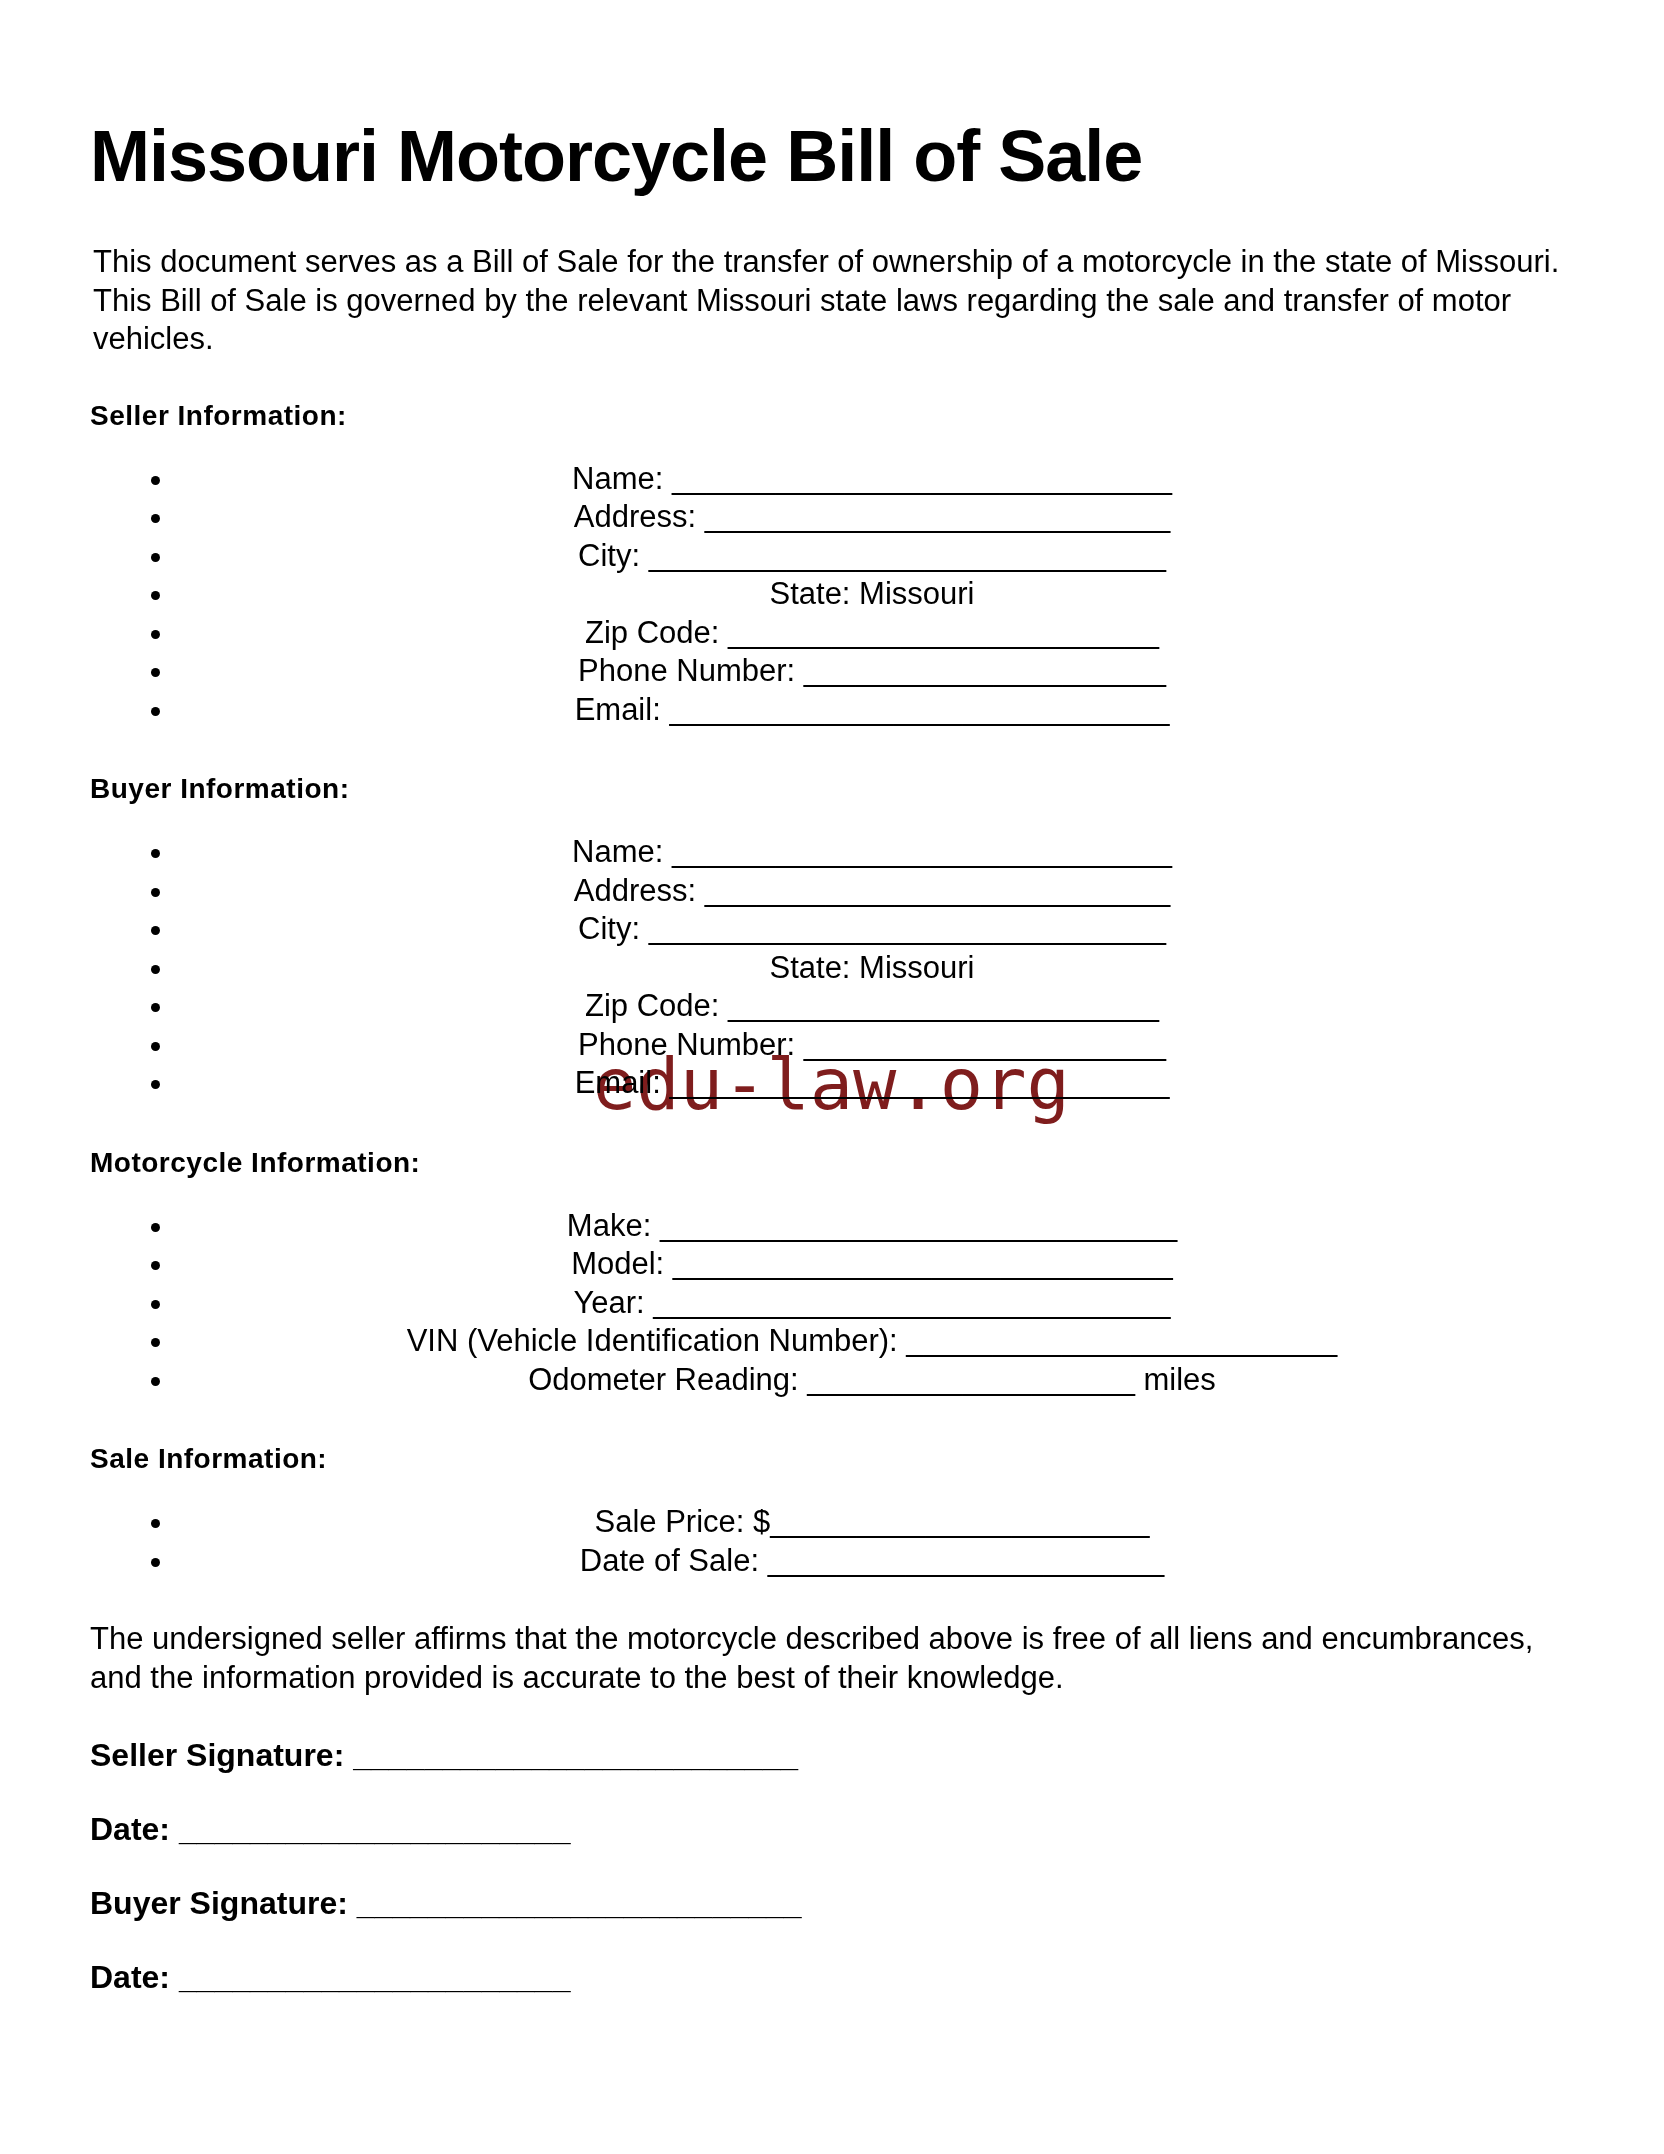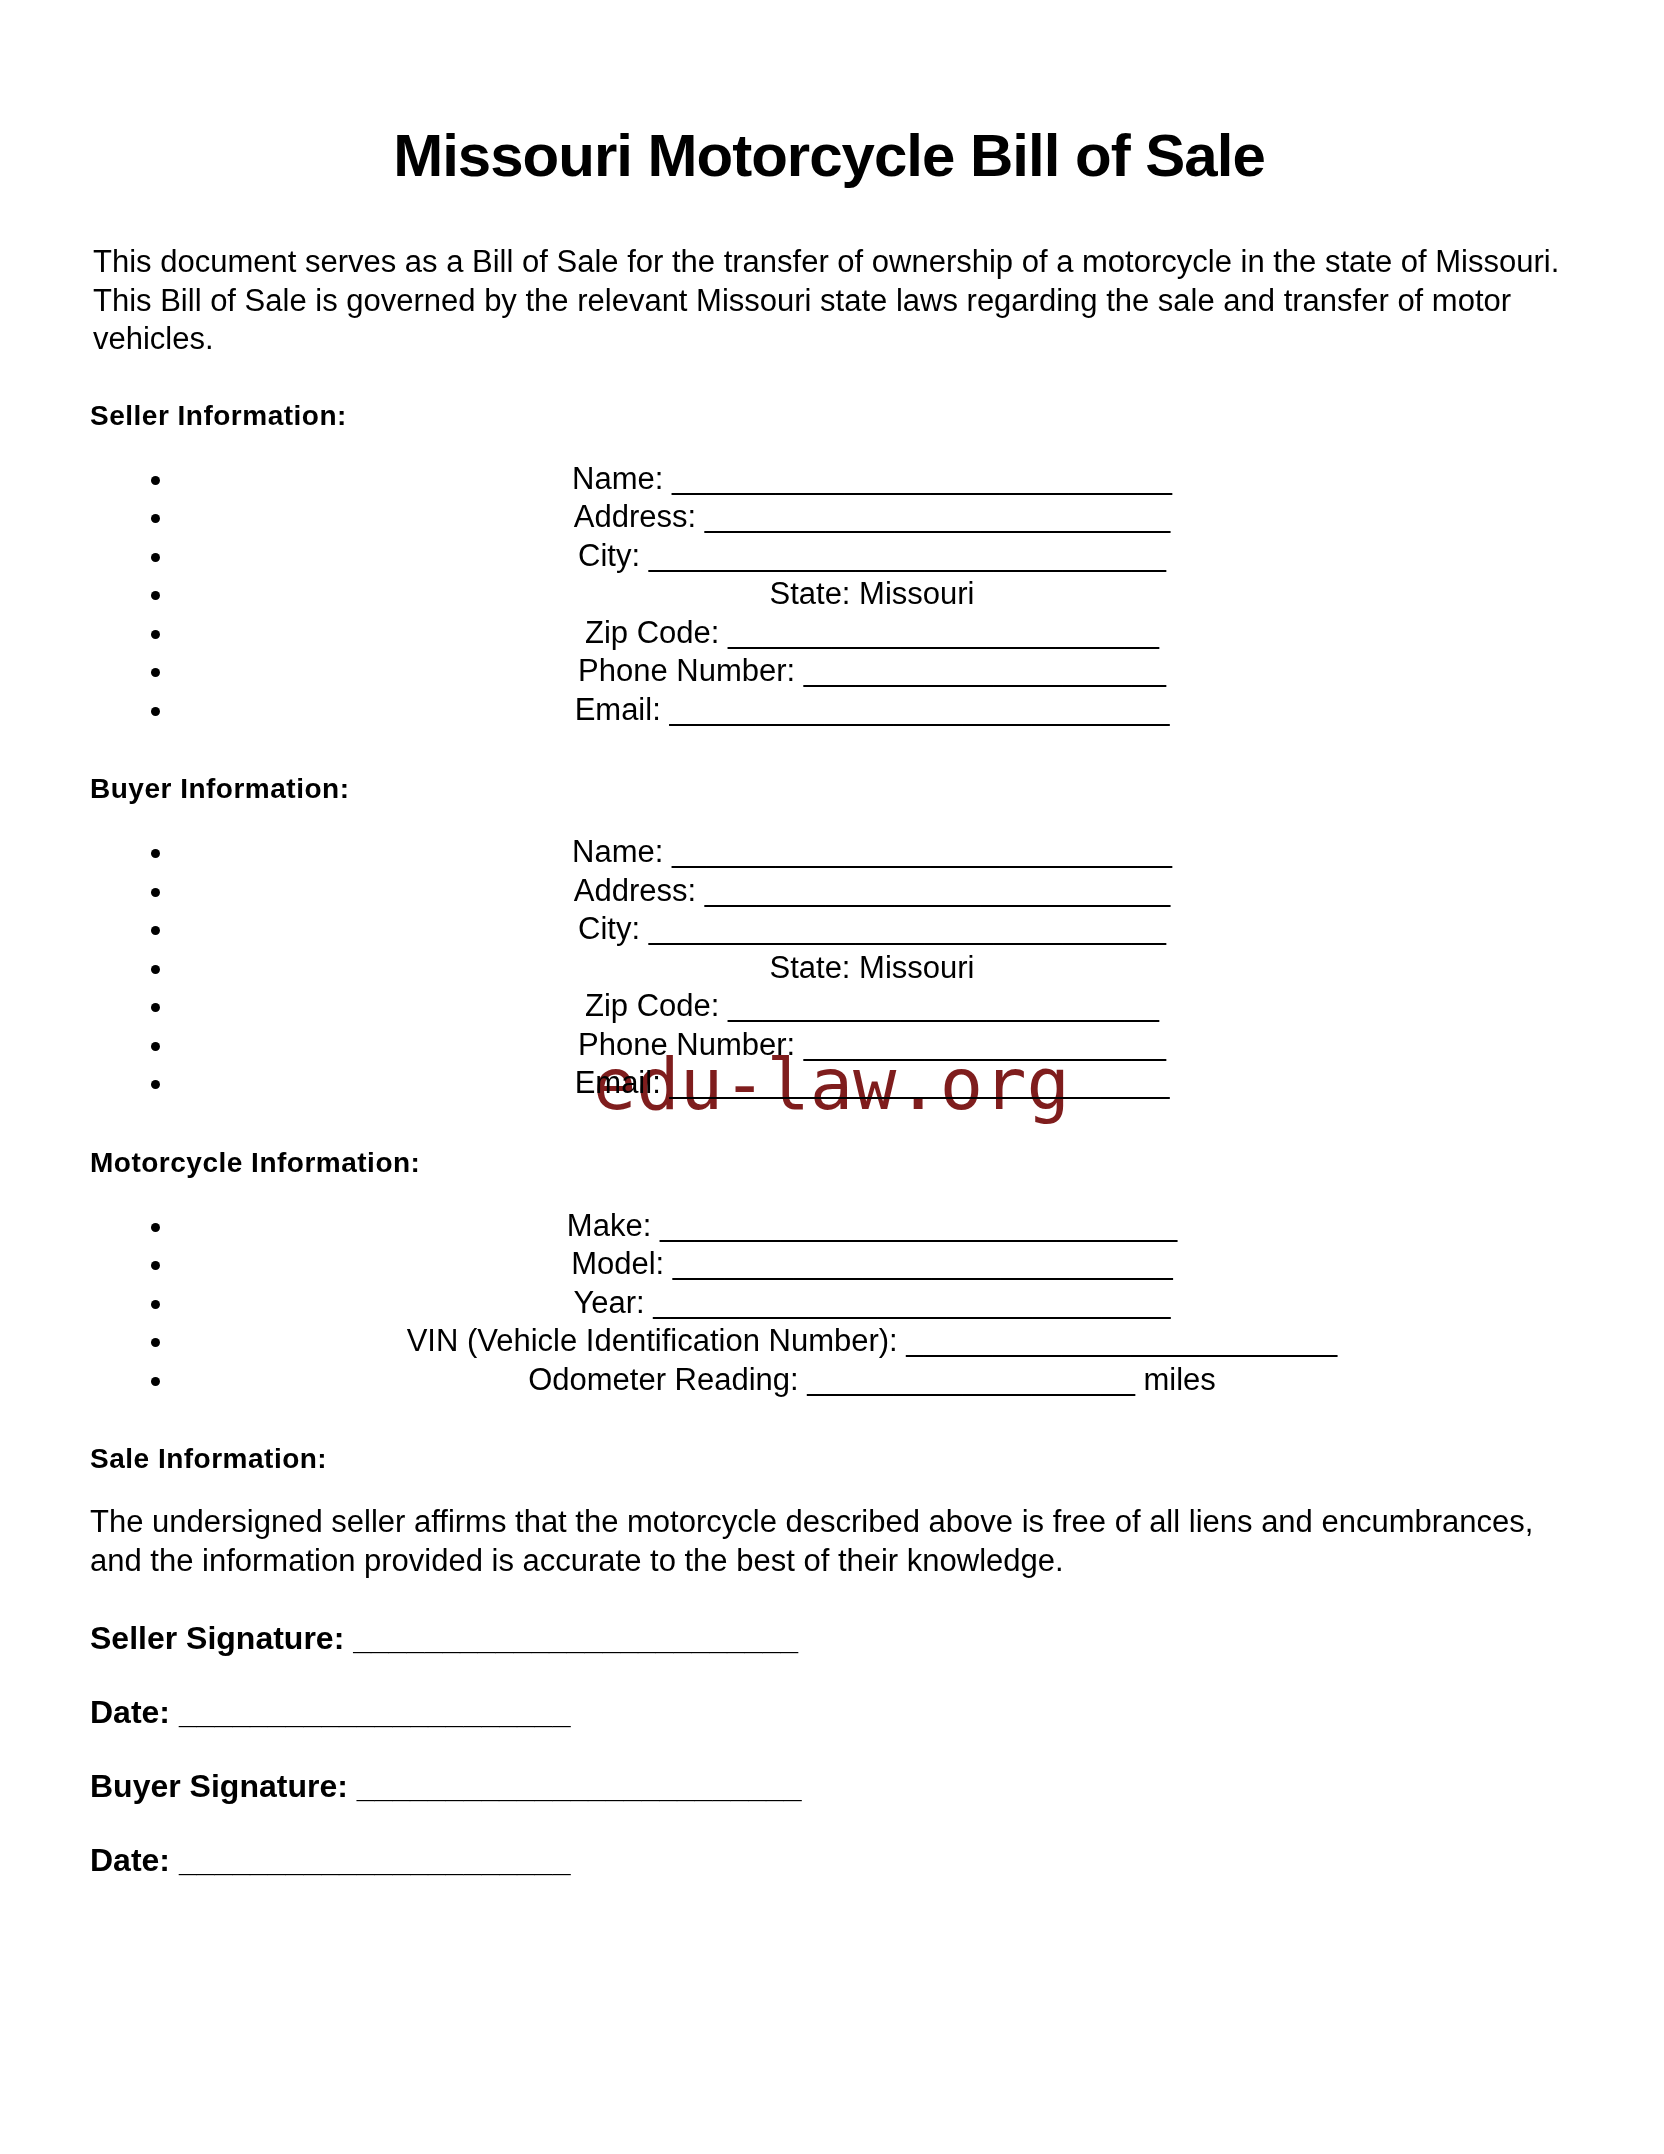--- a/index.html
+++ b/index.html
@@ -22,25 +22,24 @@
   .content {
     position: relative;
     z-index: 1;
     box-sizing: border-box;
     width: 100%;
     height: 100%;
     padding: 118px 96px 0 90px;
   }
   h1.doc-title {
     margin: 0 0 49px 0;
-    font-size: 60px;
+    font-size: 72px;
     line-height: 76px;
     font-weight: bold;
     letter-spacing: -1px;
-    text-align: center;
   }
   p.intro {
     margin: 0 0 37px 3px;
   }
   h2.section-heading {
     margin: 0 0 24px 0;
     font-size: 28px;
     line-height: 40px;
     font-weight: bold;
     letter-spacing: 0.5px;
@@ -106,20 +105,24 @@
         </ul>
         <h2 class="section-heading">Motorcycle Information:</h2>
         <ul class="field-list">
           <li><span>Make:</span> <span>______________________________</span></li>
           <li><span>Model:</span> <span>_____________________________</span></li>
           <li><span>Year:</span> <span>______________________________</span></li>
           <li><span>VIN (Vehicle Identification Number):</span> <span>_________________________</span></li>
           <li><span>Odometer Reading:</span> <span>___________________</span> <span>miles</span></li>
         </ul>
         <h2 class="section-heading">Sale Information:</h2>
+        <ul class="field-list">
+          <li><span>Sale Price: $</span><span>______________________</span></li>
+          <li><span>Date of Sale:</span> <span>_______________________</span></li>
+        </ul>
       </div>
     <p class="affirmation">The undersigned seller affirms that the motorcycle described above is free of all liens and encumbrances, and the information provided is accurate to the best of their knowledge.</p>
     <div>
         <p class="sig-line"><span>Seller Signature:</span> <span>_________________________</span></p>
         <p class="sig-line"><span>Date:</span> <span>______________________</span></p>
         <p class="sig-line"><span>Buyer Signature:</span> <span>_________________________</span></p>
         <p class="sig-line"><span>Date:</span> <span>______________________</span></p>
       </div>
   </div>
 </div>

